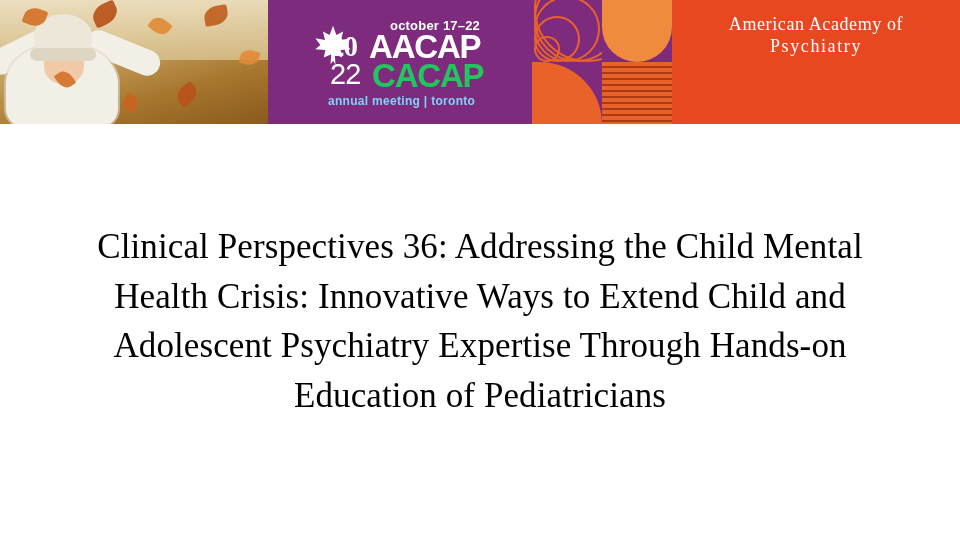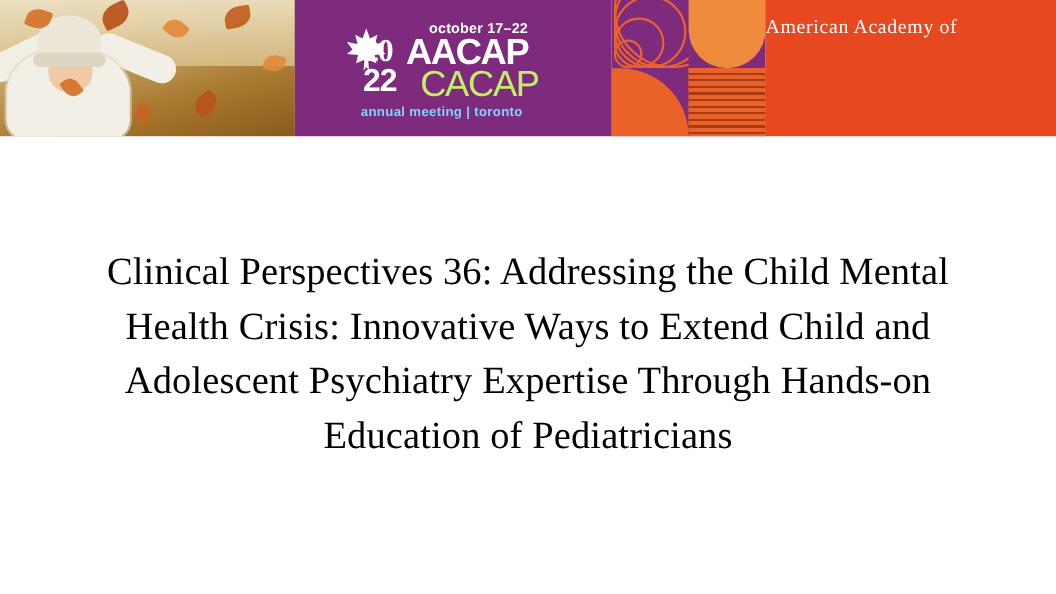--- a/index.html
+++ b/index.html
@@ -117,21 +117,20 @@
   }
 
   
   .banner-purple {
     position: relative;
     width: 264px;
     height: 124px;
     background: #7e2b7e;
     flex: 0 0 auto;
     overflow: hidden;
-    padding-left: 24px;
   }
   .maple {
     position: absolute;
     left: 44px;
     top: 24px;
     width: 42px;
     height: 42px;
     color: #ffffff;
   }
   .aacap-date {
@@ -154,41 +153,41 @@
     font-weight: bold;
     letter-spacing: -1px;
   }
   .aacap-year2 {
     position: absolute;
     left: 62px;
     top: 58px;
     color: #ffffff;
     font-family: "Liberation Sans", sans-serif;
     font-size: 29px;
-    font-weight: bold;
+    font-weight: normal;
     letter-spacing: -1px;
   }
   .aacap-word1 {
     position: absolute;
     left: 101px;
     top: 28px;
     color: #ffffff;
     font-family: "Liberation Sans", sans-serif;
     font-size: 33px;
     font-weight: bold;
     letter-spacing: -1.2px;
   }
   .aacap-word2 {
     position: absolute;
-    left: 114px;
+    left: 104px;
     top: 57px;
-    color: #bef264;
+    color: #22c55e;
     font-family: "Liberation Sans", sans-serif;
     font-size: 33px;
-    font-weight: normal;
+    font-weight: bold;
     letter-spacing: -1.2px;
   }
   .aacap-sub {
     position: absolute;
     left: 60px;
     top: 94px;
     color: #7dd3fc;
     font-family: "Liberation Sans", sans-serif;
     font-size: 12px;
     font-weight: bold;
@@ -253,21 +252,21 @@
     position: relative;
     flex: 1 1 auto;
     height: 124px;
     background: #e8481f;
     overflow: hidden;
   }
   .aacap-logo {
     position: absolute;
     left: 0; right: 0;
     top: 14px;
-    text-align: left;
+    text-align: center;
     color: #ffffff;
     font-family: "Liberation Serif", serif;
   }
   .logo-l1 {
     font-size: 18px;
     letter-spacing: .6px;
     line-height: 1.22;
   }
   .logo-l2 {
     font-size: 18px;
@@ -352,20 +351,21 @@
           <i></i>
       </div>
       <div class="geo-quarter"></div>
       <div class="geo-halfcircle"></div>
       <div class="geo-stripes"></div>
     </div>
 
     <div class="banner-red">
       <div class="aacap-logo">
         <div class="logo-l1">American Academy of</div>
+        <div class="logo-l3">Psychiatry</div>
       </div>
     </div>
   </div>
 
   <div class="title-block">
     <h1 class="slide-title">Clinical Perspectives 36: Addressing the Child Mental Health Crisis: Innovative Ways to Extend Child and Adolescent Psychiatry Expertise Through Hands-on Education of Pediatricians</h1>
   </div>
 
 </div>
 

